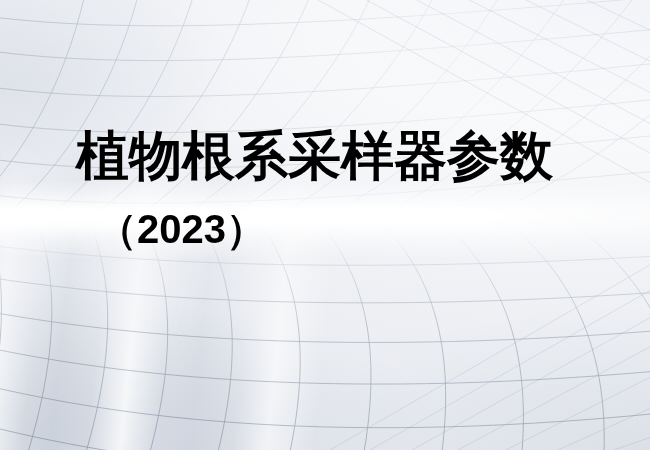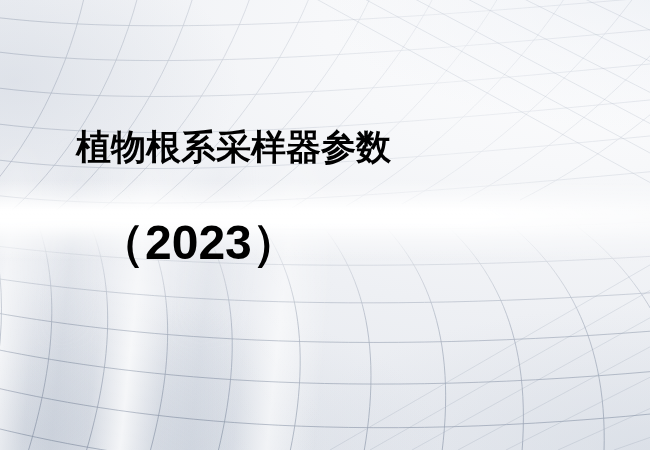--- a/index.html
+++ b/index.html
@@ -96,28 +96,28 @@
     margin: 0;
     color: #000000;
     font-weight: 700;
     white-space: nowrap;
     line-height: 1;
   }
 
   #title-main {
     left: 76px;
     top: 129px;
-    font-size: 35px;
+    font-size: 53px;
     letter-spacing: 0px;
   }
 
   #title-year {
     left: 97px;
-    top: 219px;
-    font-size: 48px;
+    top: 209px;
+    font-size: 40px;
     letter-spacing: 0px;
   }
 </style>
 </head>
 <body>
 
 <div id="slide">
 
   <div class="bg-layer bg-base"></div>
   <div class="bg-layer bg-shade"></div>

